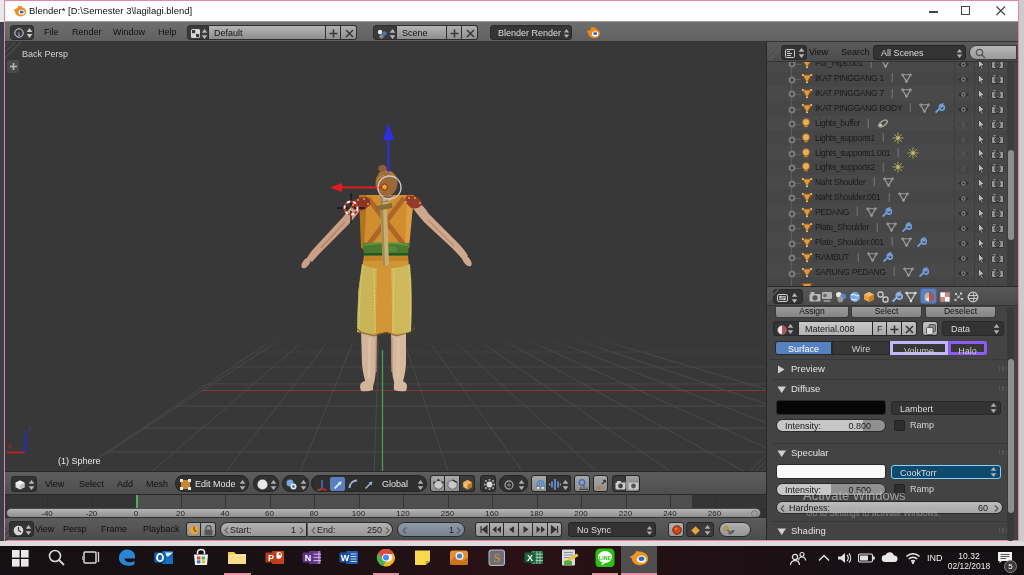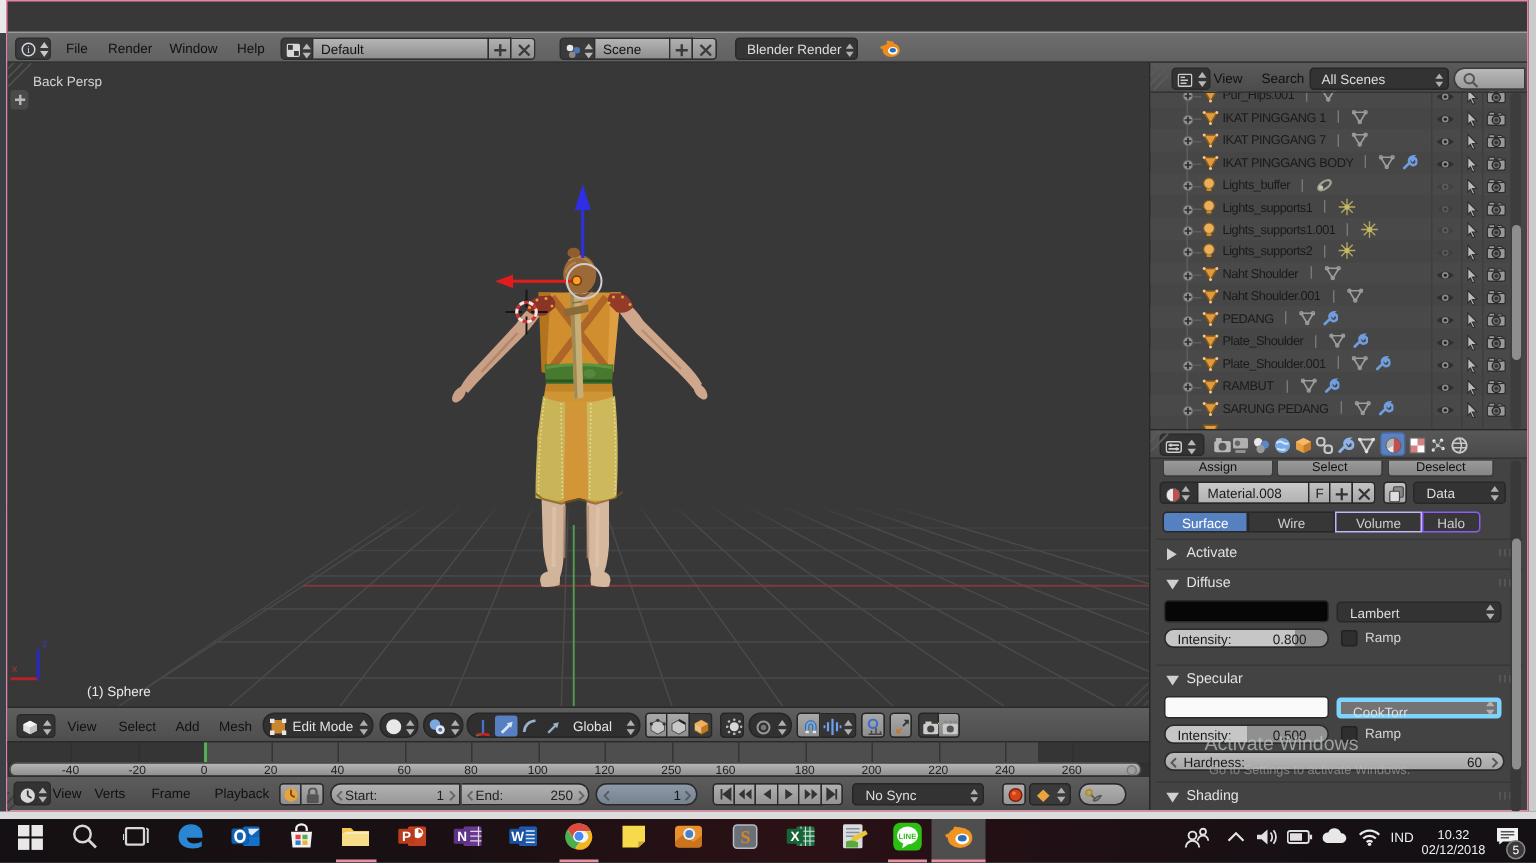--- a/index.html
+++ b/index.html
@@ -23,20 +23,34 @@
 #taskbar { left:0; top:546px; width:1024px; height:29px; background:linear-gradient(90deg,#151013,#1a1013 30%,#2b1115 52%,#241015 62%,#161014 85%,#141013); }
 .menu { color:#101010; font-size:9px; }
 .wtext { color:#e2e2e2; font-size:9px; }
 </style>
 </head>
 <body>
 <div class="abs" id="deskL"></div>
 <div class="abs" id="deskLtop"></div>
 <div class="abs" id="deskR"></div>
 <div class="abs" id="win">
+  <div class="abs" id="titlebar">
+    <svg class="abs" style="left:8px;top:3px" width="14" height="14" viewBox="0 0 14 14">
+      <ellipse cx="7.6" cy="7.8" rx="5.6" ry="4.6" fill="#ee8b1f"></ellipse>
+      <ellipse cx="8.6" cy="8.3" rx="3.1" ry="2.5" fill="#fff"></ellipse>
+      <ellipse cx="8.6" cy="8.0" rx="2.0" ry="1.5" fill="#2a6fb4"></ellipse>
+      <path d="M1 6.5 L7 4.2 L5 2.6 L9 3.4" stroke="#ee8b1f" stroke-width="1.6" fill="none"></path>
+    </svg>
+    <div class="abs ttext">Blender* [D:\Semester 3\lagilagi.blend]</div>
+    <div class="abs" style="left:924px;top:10px;width:9px;height:1.5px;background:#444"></div>
+    <div class="abs" style="left:956px;top:5px;width:9px;height:9px;border:1.2px solid #444"></div>
+    <svg class="abs" style="left:991px;top:5px" width="10" height="10">
+        <path d="M0.5 0.5 L9 9 M9 0.5 L0.5 9" stroke="#444" stroke-width="1.2"></path>
+      </svg>
+  </div>
   <div class="abs" id="infobar">
     <div class="abs" style="left:5px;top:2.5px;width:24px;height:15px;background:#3a3a3a;border-radius:3px;border:1px solid #2e2e2e">
       <svg class="abs" style="left:3px;top:2px" width="10" height="10">
           <circle cx="5" cy="5" r="4.2" fill="none" stroke="#cfd8e8" stroke-width="1"></circle>
           <text x="5" y="7.6" font-size="7" fill="#cfd8e8" text-anchor="middle" font-family="Liberation Serif">i</text>
         </svg>
       <svg class="abs" style="left:15px;top:2.5px" width="7" height="10">
           <path d="M3.5 0 L6.3 4 L0.7 4 Z" fill="#c8c8c8"></path>
           <path d="M3.5 10 L6.3 6 L0.7 6 Z" fill="#c8c8c8"></path>
         </svg>
@@ -448,21 +462,21 @@
     <div class="abs" style="left:27.0px;top:13.5px;width:30px;text-align:center;font-size:8px;color:#1e1e1e">-40</div>
     <div class="abs" style="left:71.5px;top:13.5px;width:30px;text-align:center;font-size:8px;color:#1e1e1e">-20</div>
     <div class="abs" style="left:116.0px;top:13.5px;width:30px;text-align:center;font-size:8px;color:#1e1e1e">0</div>
     <div class="abs" style="left:160.5px;top:13.5px;width:30px;text-align:center;font-size:8px;color:#1e1e1e">20</div>
     <div class="abs" style="left:205.0px;top:13.5px;width:30px;text-align:center;font-size:8px;color:#1e1e1e">40</div>
     <div class="abs" style="left:249.5px;top:13.5px;width:30px;text-align:center;font-size:8px;color:#1e1e1e">60</div>
     <div class="abs" style="left:294.0px;top:13.5px;width:30px;text-align:center;font-size:8px;color:#1e1e1e">80</div>
     <div class="abs" style="left:338.5px;top:13.5px;width:30px;text-align:center;font-size:8px;color:#1e1e1e">100</div>
     <div class="abs" style="left:383.0px;top:13.5px;width:30px;text-align:center;font-size:8px;color:#1e1e1e">120</div>
     <div class="abs" style="left:427.5px;top:13.5px;width:30px;text-align:center;font-size:8px;color:#1e1e1e">250</div>
-    <div class="abs" style="left:472.0px;top:13.5px;width:30px;font-size:8px;color:#1e1e1e">160</div>
+    <div class="abs" style="left:472.0px;top:13.5px;width:30px;text-align:center;font-size:8px;color:#1e1e1e">160</div>
     <div class="abs" style="left:516.5px;top:13.5px;width:30px;text-align:center;font-size:8px;color:#1e1e1e">180</div>
     <div class="abs" style="left:561.0px;top:13.5px;width:30px;text-align:center;font-size:8px;color:#1e1e1e">200</div>
     <div class="abs" style="left:605.5px;top:13.5px;width:30px;text-align:center;font-size:8px;color:#1e1e1e">220</div>
     <div class="abs" style="left:650.0px;top:13.5px;width:30px;text-align:center;font-size:8px;color:#1e1e1e">240</div>
     <div class="abs" style="left:694.5px;top:13.5px;width:30px;text-align:center;font-size:8px;color:#1e1e1e">260</div>
   </div>
   <div class="abs" id="timelinehdr">
     <svg class="abs" style="left:0;top:10px" width="14" height="13">
         <path d="M0 13 L13 0 M-4 11 L9 -2 M-8 9 L5 -4" stroke="#3e3e3e" stroke-width="1.2"></path>
       </svg>
@@ -470,21 +484,21 @@
       <svg class="abs" style="left:2.5px;top:2.5px" width="11" height="11">
           <circle cx="5.5" cy="5.5" r="4.8" fill="#d8d8d8"></circle>
           <path d="M5.5 5.5 L5.5 2 M5.5 5.5 L8 7" stroke="#333" stroke-width="1.2"></path>
         </svg>
       <svg class="abs" style="left:15px;top:3px" width="7" height="10">
           <path d="M3.5 0 L6.3 3.8 L0.7 3.8 Z" fill="#b8b8b8"></path>
           <path d="M3.5 10 L6.3 6.2 L0.7 6.2 Z" fill="#b8b8b8"></path>
         </svg>
     </div>
     <div class="abs menu" style="left:30px;top:6px">View</div>
-    <div class="abs menu" style="left:58px;top:6px">Verts</div>
+    <div class="abs menu" style="left:58px;top:6px">Persp</div>
     <div class="abs menu" style="left:96px;top:6px">Frame</div>
     <div class="abs menu" style="left:138px;top:6px">Playback</div>
     <div class="abs" style="left:181px;top:3.5px;width:15px;height:15px;background:linear-gradient(#a8a8a8,#8e8e8e);border:1px solid #2a2a2a;border-radius:3px 0 0 3px">
       <svg class="abs" style="left:2px;top:2px" width="10" height="10">
           <circle cx="5" cy="5" r="4.5" fill="#e8a33c"></circle>
           <path d="M5 5 L5 1.5 M5 5 L7.5 6.5" stroke="#704a10" stroke-width="1.2"></path>
         </svg>
     </div>
     <div class="abs" style="left:196px;top:3.5px;width:15px;height:15px;background:linear-gradient(#a8a8a8,#8e8e8e);border:1px solid #2a2a2a;border-left:none;border-radius:0 3px 3px 0">
       <svg class="abs" style="left:3px;top:2px" width="9" height="11">
@@ -1274,31 +1288,31 @@
   <svg class="abs" style="left:226px;top:36.5px" width="7" height="10">
         <path d="M3.5 0 L6.3 3.8 L0.7 3.8 Z" fill="#b0b0b0"></path>
         <path d="M3.5 10 L6.3 6.2 L0.7 6.2 Z" fill="#b0b0b0"></path>
       </svg>
   <div class="abs" style="left:8px;top:54px;width:57px;height:14px;background:#5681c1;border:1px solid #282828;border-radius:3px 0 0 3px">
         <div class="abs" style="left:0;top:1.5px;width:100%;text-align:center;font-size:9px;color:#fff">Surface</div>
       </div>
   <div class="abs" style="left:65px;top:54px;width:58px;height:14px;background:#373737;border:1px solid #282828;border-radius:0">
         <div class="abs" style="left:0;top:1.5px;width:100%;text-align:center;font-size:9px;color:#cdcdcd">Wire</div>
       </div>
-  <div class="abs" style="left:123px;top:54px;width:58px;height:14px;background:#373737;border:1px solid #c4b5fd;border-radius:0">
+  <div class="abs" style="left:123px;top:54px;width:58px;height:14px;background:#373737;border:3px solid #c4b5fd;border-radius:0">
         <div class="abs" style="left:0;top:1.5px;width:100%;text-align:center;font-size:9px;color:#cdcdcd">Volume</div>
       </div>
-  <div class="abs" style="left:181px;top:54px;width:39px;height:14px;background:#373737;border:1px solid #8b5cf6;border-radius:0 3px 3px 0">
+  <div class="abs" style="left:181px;top:54px;width:39px;height:14px;background:#373737;border:3px solid #8b5cf6;border-radius:0 3px 3px 0">
         <div class="abs" style="left:0;top:1.5px;width:100%;text-align:center;font-size:9px;color:#cdcdcd">Halo</div>
       </div>
   <div class="abs" style="left:4px;top:72px;width:244px;height:1px;background:#383838"></div>
       <svg class="abs" style="left:9px;top:77px" width="11" height="10" fill="#d0d0d0">
         <path d="M2 1.5 L8.5 5.5 L2 9.5 Z"></path>
       </svg>
-      <div class="abs" style="left:24px;top:76px;font-size:9.5px;color:#e2e2e2">Activate</div>
+      <div class="abs" style="left:24px;top:76px;font-size:9.5px;color:#e2e2e2">Preview</div>
       <div class="abs" style="left:232px;top:79px;width:12px;height:5px;background:repeating-linear-gradient(90deg,#555 0 1.5px,transparent 1.5px 3.5px)"></div>
   <div class="abs" style="left:4px;top:92px;width:244px;height:1px;background:#383838"></div>
       <svg class="abs" style="left:9px;top:97px" width="11" height="10" fill="#d0d0d0">
         <path d="M1.5 2.5 L10 2.5 L5.7 9 Z"></path>
       </svg>
       <div class="abs" style="left:24px;top:96px;font-size:9.5px;color:#e2e2e2">Diffuse</div>
       <div class="abs" style="left:232px;top:99px;width:12px;height:5px;background:repeating-linear-gradient(90deg,#555 0 1.5px,transparent 1.5px 3.5px)"></div>
   <div class="abs" style="left:9px;top:113px;width:110px;height:15px;background:#060606;border:1px solid #2a2a2a;border-radius:3px"></div>
   <div class="abs" style="left:124px;top:114px;width:110px;height:14px;background:#333;border:1px solid #282828;border-radius:3px">
         <div class="abs" style="left:8px;top:1.5px;font-size:9px;color:#ddd">Lambert</div>
@@ -1313,21 +1327,21 @@
 </div>
   <div class="abs" style="left:127px;top:133px;width:11px;height:11px;background:#2e2e2e;border:1px solid #222;border-radius:2px"></div>
   <div class="abs" style="left:143px;top:133px;font-size:9px;color:#d5d5d5">Ramp</div>
   <div class="abs" style="left:4px;top:156px;width:244px;height:1px;background:#383838"></div>
       <svg class="abs" style="left:9px;top:161px" width="11" height="10" fill="#d0d0d0">
         <path d="M1.5 2.5 L10 2.5 L5.7 9 Z"></path>
       </svg>
       <div class="abs" style="left:24px;top:160px;font-size:9.5px;color:#e2e2e2">Specular</div>
       <div class="abs" style="left:232px;top:163px;width:12px;height:5px;background:repeating-linear-gradient(90deg,#555 0 1.5px,transparent 1.5px 3.5px)"></div>
   <div class="abs" style="left:9px;top:177px;width:110px;height:15px;background:#fafafa;border:1px solid #2a2a2a;border-radius:3px"></div>
-  <div class="abs" style="left:124px;top:178px;width:110px;height:14px;background:#737373;border:3px solid #7dd3fc;border-radius:3px">
+  <div class="abs" style="left:124px;top:178px;width:110px;height:14px;background:#0c4a6e;border:1px solid #7dd3fc;border-radius:3px">
         <div class="abs" style="left:8px;top:1.5px;font-size:9px;color:#ddd">CookTorr</div>
       </div>
   <svg class="abs" style="left:223px;top:180px" width="7" height="10">
         <path d="M3.5 0 L6.3 3.8 L0.7 3.8 Z" fill="#b0b0b0"></path>
         <path d="M3.5 10 L6.3 6.2 L0.7 6.2 Z" fill="#b0b0b0"></path>
       </svg>
   <div class="abs" style="left:9px;top:196px;width:110px;height:13px;border:1px solid #2a2a2a;border-radius:7px;background:linear-gradient(90deg,#c6c6c6 0 50%,#909090 50%)">
   <div class="abs" style="left:8px;top:1px;font-size:9px;color:#1a1a1a">Intensity:</div>
   <div class="abs" style="right:14px;top:1px;font-size:9px;color:#1a1a1a">0.500</div>
 </div>

